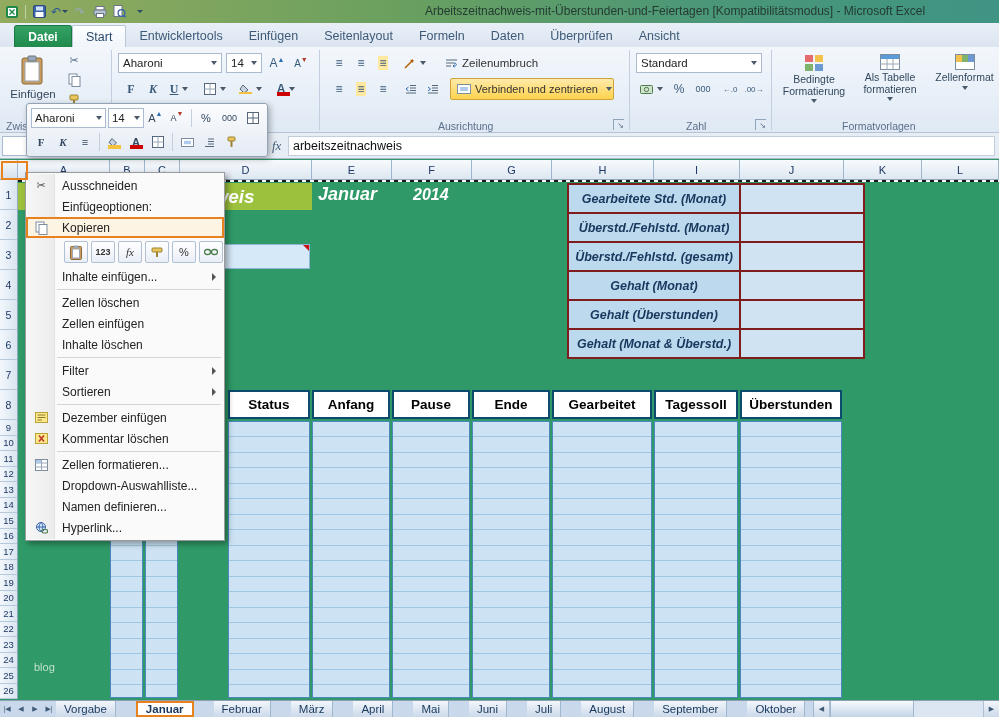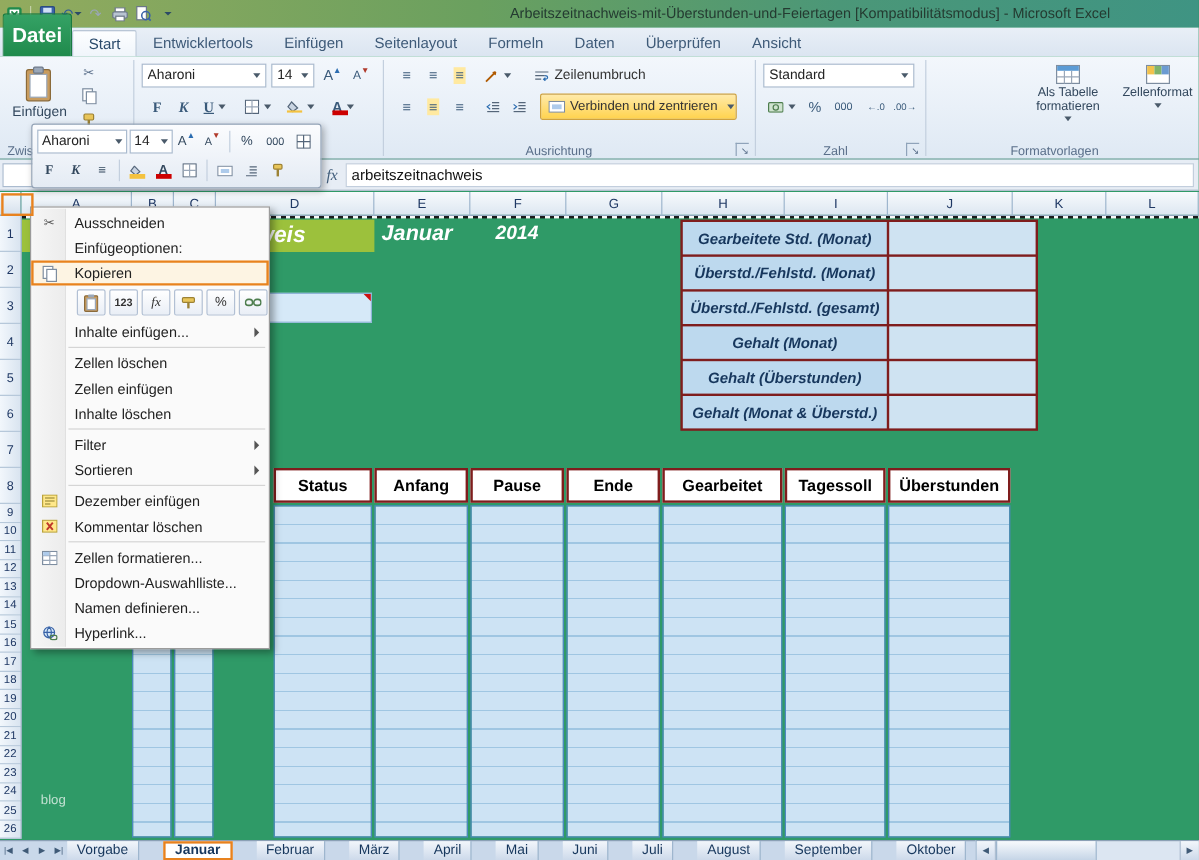--- a/index.html
+++ b/index.html
@@ -13,22 +13,22 @@
   .qat{display:flex;align-items:center;gap:3px;padding-left:3px;}
   .qbtn{min-width:17px;height:17px;display:flex;align-items:center;justify-content:center;
     font-size:12px;color:#1f3864;}
   .qbtn .tiny-dd{width:0;height:0;border-top:3px solid #2b4a66;border-left:3px solid transparent;border-right:3px solid transparent;margin-left:1px;}
   .qsep{width:1px;height:14px;background:rgba(255,255,255,.45);margin:0 2px;}
   .win-title{position:absolute;left:425px;top:4px;font-size:12px;color:#243b31;white-space:nowrap;}
 
   
   #tabrow{position:absolute;left:0;top:23px;width:999px;height:24px;
     background:linear-gradient(#e9eff7,#dbe5f1);display:flex;align-items:flex-end;z-index:10;}
-  #file-btn{width:58px;height:36px;margin-left:2px;background:linear-gradient(#35a265,#1f8a4c);
-    border:1px solid #187a41;border-bottom:none;border-radius:3px 3px 0 0;color:#fff;font-size:17px;font-weight:bold;
+  #file-btn{width:58px;height:22px;margin-left:14px;background:linear-gradient(#35a265,#1f8a4c);
+    border:1px solid #187a41;border-bottom:none;border-radius:3px 3px 0 0;color:#fff;font-size:12px;font-weight:bold;
     display:flex;align-items:center;justify-content:center;}
   .rtabs{display:flex;align-items:flex-end;height:100%;}
   .rtab{height:22px;padding:0 13px;font-size:12.5px;color:#3e5a78;display:flex;align-items:center;white-space:nowrap;}
   .rtab.active{background:linear-gradient(#fdfeff,#f0f5fb);border:1px solid #b9c6d6;border-bottom:none;
     border-radius:2px 2px 0 0;color:#2a4a6b;}
 
   
   #ribbon{position:absolute;left:0;top:47px;width:999px;height:86px;
     background:linear-gradient(#f3f7fc,#dfe9f4);border-bottom:1px solid #b7c4d5;z-index:10;}
   .gsep{position:absolute;top:3px;height:80px;width:1px;background:#c3cfde;}
@@ -98,21 +98,21 @@
   #commentcell{position:absolute;left:60px;top:244px;width:250px;height:25px;background:#D6E9F8;
     border:1px solid #8fb4d8;z-index:1;}
   #commentcell .redtri{position:absolute;right:0;top:0;width:0;height:0;border-top:6px solid #cc1111;border-left:6px solid transparent;}
   #summary{position:absolute;left:567px;top:183px;width:298px;background:#7f1d1d;padding:2px;z-index:1;
     display:flex;flex-direction:column;gap:2px;}
   .sum-row{display:flex;height:27px;gap:2px;}
   .sum-label{width:170px;background:#BDD9EE;color:#17375D;font-size:12.5px;font-weight:bold;font-style:italic;
     display:flex;align-items:center;justify-content:center;white-space:nowrap;}
   .sum-value{flex:1;background:#CFE3F2;}
   #theader{position:absolute;left:0;top:390px;width:999px;height:29px;z-index:1;}
-  .th{position:absolute;top:0;height:29px;background:#fff;border:2px solid #7f1d1d;
+  .th{position:absolute;top:0;height:29px;background:#fff;border:2px solid #0c4a6e;
     display:flex;align-items:center;justify-content:center;font-size:13.5px;font-weight:bold;color:#000;}
   .th:nth-child(1){left:228px;width:82px}.th:nth-child(2){left:312px;width:78px}
   .th:nth-child(3){left:392px;width:78px}.th:nth-child(4){left:472px;width:78px}
   .th:nth-child(5){left:552px;width:100px}.th:nth-child(6){left:654px;width:84px}
   .th:nth-child(7){left:740px;width:102px}
   #datacols{position:absolute;left:0;top:421px;width:999px;height:277px;z-index:1;}
   .dcol{position:absolute;top:0;height:277px;border:1px solid #4e88c0;
     background:repeating-linear-gradient(to bottom,#cde3f4 0 14.5px,#9fc6e2 14.5px 15.5px);}
   .dcol:nth-child(1){left:110px;width:33px}.dcol:nth-child(2){left:145px;width:33px}
   .dcol:nth-child(3){left:228px;width:82px}.dcol:nth-child(4){left:312px;width:78px}
@@ -397,20 +397,32 @@
           <span>.00→</span>
         </div>
       <div class="glabel" style="left:56px">Zahl</div>
       <span class="launcher">
           <span>↘</span>
         </span>
     </div>
     <div class="gsep" style="left:771px"></div>
 
     <div class="rgroup" style="left:772px;width:227px">
+      <div class="stybtn" style="left:6px;width:72px">
+        <span>
+          <svg width="20" height="18" viewBox="0 0 20 18">
+              <rect x="1" y="1" width="8" height="7" fill="#e46c6c"></rect>
+              <rect x="11" y="1" width="8" height="7" fill="#f2c24d"></rect>
+              <rect x="1" y="10" width="8" height="7" fill="#7fb36b"></rect>
+              <rect x="11" y="10" width="8" height="7" fill="#6b9bd2"></rect>
+            </svg>
+        </span>
+        <span>Bedingte Formatierung</span>
+        <span class="arrdn"></span>
+      </div>
       <div class="stybtn" style="left:82px;width:72px">
         <span>
           <svg width="20" height="16" viewBox="0 0 20 16">
               <rect x="0.5" y="0.5" width="19" height="15" fill="#fff" stroke="#7d8da0"></rect>
               <rect x="1" y="1" width="18" height="4" fill="#5b9bd5"></rect>
               <path d="M0.5 10 H19.5 M7 5 V15.5 M13 5 V15.5" stroke="#9aa7b8"></path>
             </svg>
         </span>
         <span>Als Tabelle formatieren</span>
         <span class="arrdn"></span>

